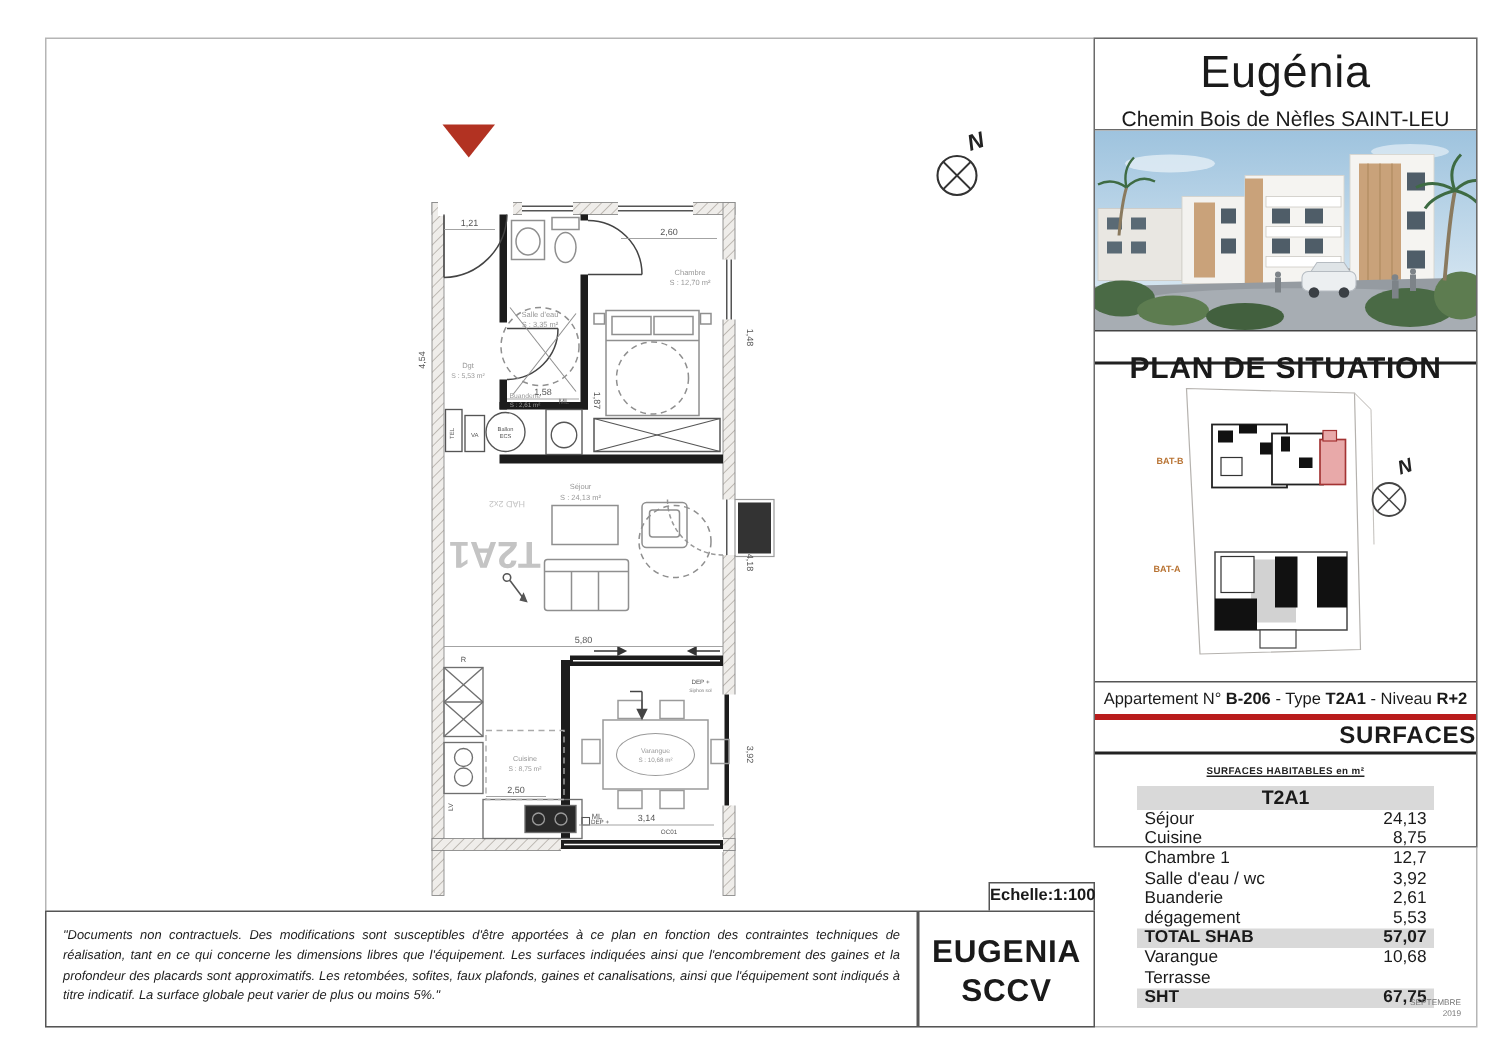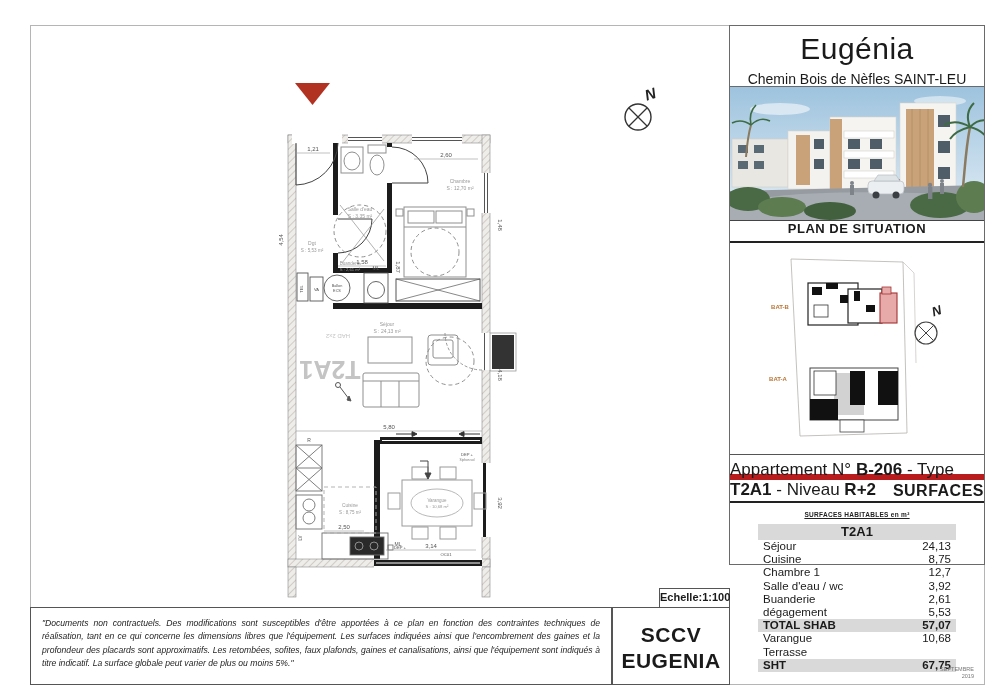--- a/index.html
+++ b/index.html
@@ -8,23 +8,23 @@
   #frame { left:30px; top:25px; width:955px; height:660px; border:1px solid #b5b5b5; }
   svg { display:block; font-family:"Liberation Sans", sans-serif; }
 
   
   #panel { left:729px; top:25px; width:256px; height:540px; border:1px solid #6a6a6a; background:#fff; }
   .sect { position:absolute; left:0; width:254px; }
   #title-box { top:0; height:61px; border-bottom:1px solid #6a6a6a; text-align:center; }
   #title-box .t1 { font-size:30px; margin-top:6px; letter-spacing:.5px; }
   #title-box .t2 { font-size:14px; margin-top:5px; }
   #render-box { top:61px; height:134px; border-bottom:1px solid #444; overflow:hidden; }
-  #situ-head { top:195px; height:22px; border-bottom:2px solid #222; font-weight:bold; font-size:13px; text-align:center; padding-top:0; letter-spacing:.5px; }
+  #situ-head { top:195px; height:22px; border-bottom:2px solid #222; font-weight:bold; font-size:20px; text-align:center; padding-top:14px; letter-spacing:.5px; }
   #situ-plan { top:217px; height:212px; border-bottom:1px solid #555; }
-  #apt-info { top:429px; height:25px; border-bottom:6px solid #b91c1c; font-size:17px; padding-top:5px; }
+  #apt-info { top:429px; height:25px; border-bottom:4px solid #b91c1c; font-size:11px; text-align:center; padding-top:5px; }
   #apt-info b { font-weight:bold; }
   #surf-head { top:454px; height:23px; border-bottom:2px solid #222; font-weight:bold; font-size:16px; text-align:right; padding-top:2px; letter-spacing:.5px; }
   #surf-body { top:477px; height:181px; }
   #surf-caption { position:absolute; left:0; top:8px; width:254px; text-align:center; font-size:6.5px; font-weight:bold; text-decoration:underline; letter-spacing:.3px; color:#222; }
   #surf-table { position:absolute; left:28px; top:21px; width:198px; font-size:11.5px; }
   .srow { display:flex; justify-content:space-between; padding:0 5px; height:13.2px; line-height:13.2px; }
   .srow.hdr { display:block; text-align:center; font-weight:bold; font-size:13px; height:16px; line-height:16px; }
   .gray { background:#d9d9d9; }
   .bold { font-weight:bold; }
   #surf-date { position:absolute; right:10px; top:163px; font-size:5.5px; color:#777; text-align:right; line-height:1.3; }
@@ -439,15 +439,15 @@
     <div id="surf-date">
       <div>SEPTEMBRE</div>
       <div>2019</div>
     </div>
   </div>
 </div>
 
 <div id="echelle" class="abs">Echelle:1:100</div>
 <div id="disclaimer" class="abs">"Documents non contractuels. Des modifications sont susceptibles d'être apportées à ce plan en fonction des contraintes techniques de réalisation, tant en ce qui concerne les dimensions libres que l'équipement. Les surfaces indiquées ainsi que l'encombrement des gaines et la profondeur des placards sont approximatifs. Les retombées, sofites, faux plafonds, gaines et canalisations, ainsi que l'équipement sont indiqués à titre indicatif. La surface globale peut varier de plus ou moins 5%."</div>
 <div id="sccv" class="abs">
+  <div>EUGENIA</div>
   <div>SCCV</div>
-  <div>EUGENIA</div>
 </div>
 
 </body></html>

